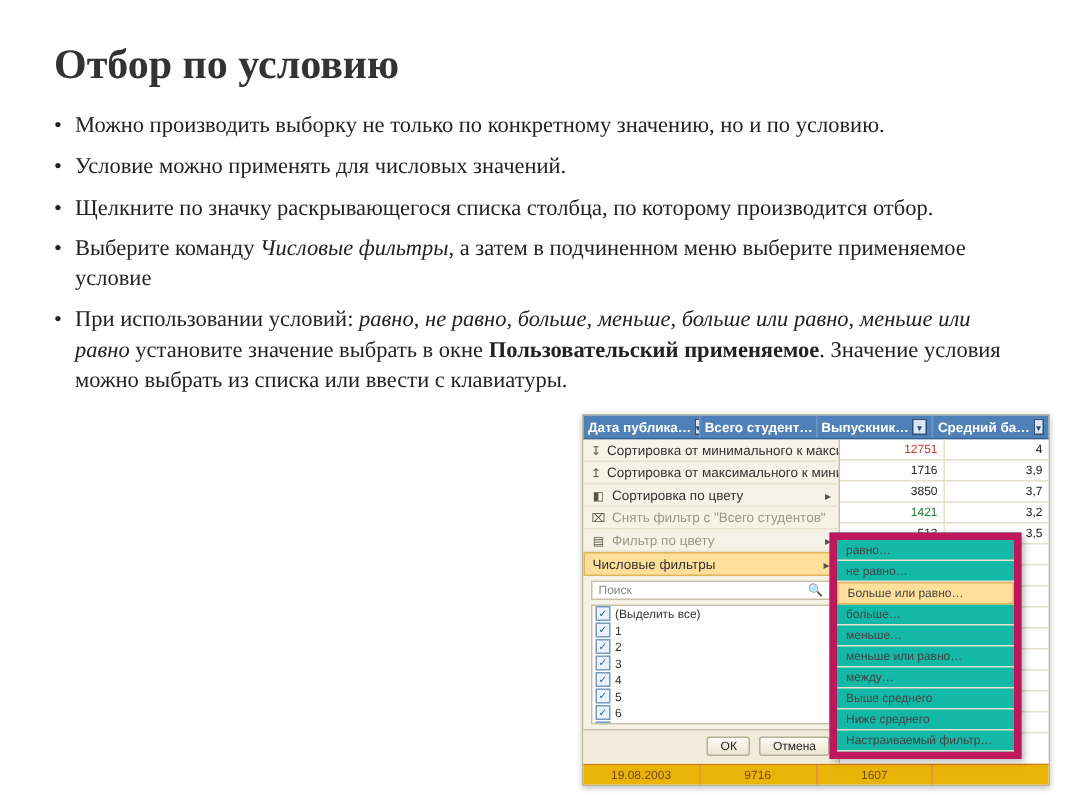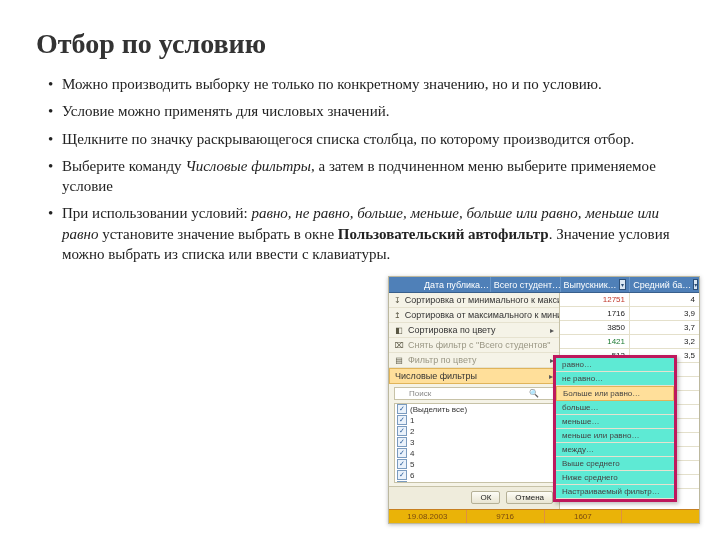--- a/index.html
+++ b/index.html
@@ -20,21 +20,21 @@
   }
   h1 {
     font-size: 28px;
     font-weight: bold;
     margin: 8px 0 14px 0;
     color: #333;
   }
   ul.bullets {
     list-style: none;
     padding: 0;
-    margin: 12px;
+    margin: 0;
   }
   ul.bullets > li {
     position: relative;
     padding-left: 14px;
     margin-bottom: 7px;
     font-size: 15px;
     line-height: 1.35;
     color: #222;
   }
   ul.bullets > li::before {
@@ -55,23 +55,22 @@
     width: 310px;
     font-size: 9px;
     box-shadow: 0 1px 4px rgba(0,0,0,.25);
     background: #f7f7f2;
     border: 1px solid #bcb89f;
   }
   .shot .hdr {
     display: flex;
     background: #4f80b8;
     color: #fff;
-    font-weight: normal;
+    font-weight: bold;
     border-bottom: 1px solid #385f8c;
-    padding-left: 32px;
   }
   .shot .hdr > div {
     flex: 1;
     padding: 2px 3px;
     border-right: 1px solid #6a97c9;
     display: flex;
     align-items: center;
     justify-content: space-between;
     gap: 2px;
     white-space: nowrap;
@@ -115,21 +114,21 @@
     font-size: 8px; color: #5a5744;
   }
   .menu .arrow {
     margin-left: auto;
     font-size: 8px; color: #555;
   }
   .menu .search {
     margin: 3px 5px;
     border: 1px solid #c7c2a7;
     background: #fff;
-    padding: 1px 14px;
+    padding: 1px 4px;
     display: flex; align-items: center; gap: 3px;
     font-size: 8px; color: #888;
   }
   .menu .checks {
     margin: 2px 5px 3px 5px;
     border: 1px solid #c7c2a7;
     background: #fff;
     height: 78px;
     overflow: hidden;
     padding: 0;
@@ -179,22 +178,22 @@
     line-height: 13px;
   }
   .grid .r > div:last-child { border-right: none; }
   .red { color: #c0392b; font-weight: normal; }
   .grn { color: #1e7b33; }
   .submenu {
     position: absolute;
     left: 164px;
     top: 62px;
     width: 118px;
-    background: #5eead4;
-    border: 3px solid #be185d;
+    background: #14b8a6;
+    border: 5px solid #be185d;
     box-shadow: 2px 2px 4px rgba(0,0,0,.25);
     z-index: 5;
   }
   .submenu .srow {
     padding: 2px 6px;
     border-bottom: 1px solid #e6e2cf;
     font-size: 8px;
     color: #444;
     white-space: nowrap;
   }
@@ -223,21 +222,21 @@
 <div class="slide">
   <h1>Отбор по условию</h1>
   <ul class="bullets">
     <li>Можно производить выборку не только по конкретному значению, но и по условию.</li>
     <li>Условие можно применять для числовых значений.</li>
     <li>Щелкните по значку раскрывающегося списка столбца, по которому производится отбор.</li>
     <li>
       <span>Выберите команду </span><span class="italic">Числовые фильтры</span><span>, а затем в подчиненном меню выберите применяемое условие</span>
     </li>
     <li>
-      <span>При использовании условий: </span><span class="italic">равно, не равно, больше, меньше, больше или равно, меньше или равно</span><span> установите значение выбрать в окне </span><span class="bold">Пользовательский автофильтр</span><span>. Значение условия можно выбрать из списка или ввести с клавиатуры.</span>
+      <span>При использовании условий: </span><span class="italic">равно, не равно, больше, меньше, больше или равно, меньше или равно</span><span> установите значение выбрать в окне </span><span class="bold">Пользовательский применяемое</span><span>. Значение условия можно выбрать из списка или ввести с клавиатуры.</span>
     </li>
   </ul>
 </div>
 
 <div class="shot">
   <div class="hdr">
     <div>
         <span>Дата публика…</span>
         <span class="drop">▾</span>
       </div>

